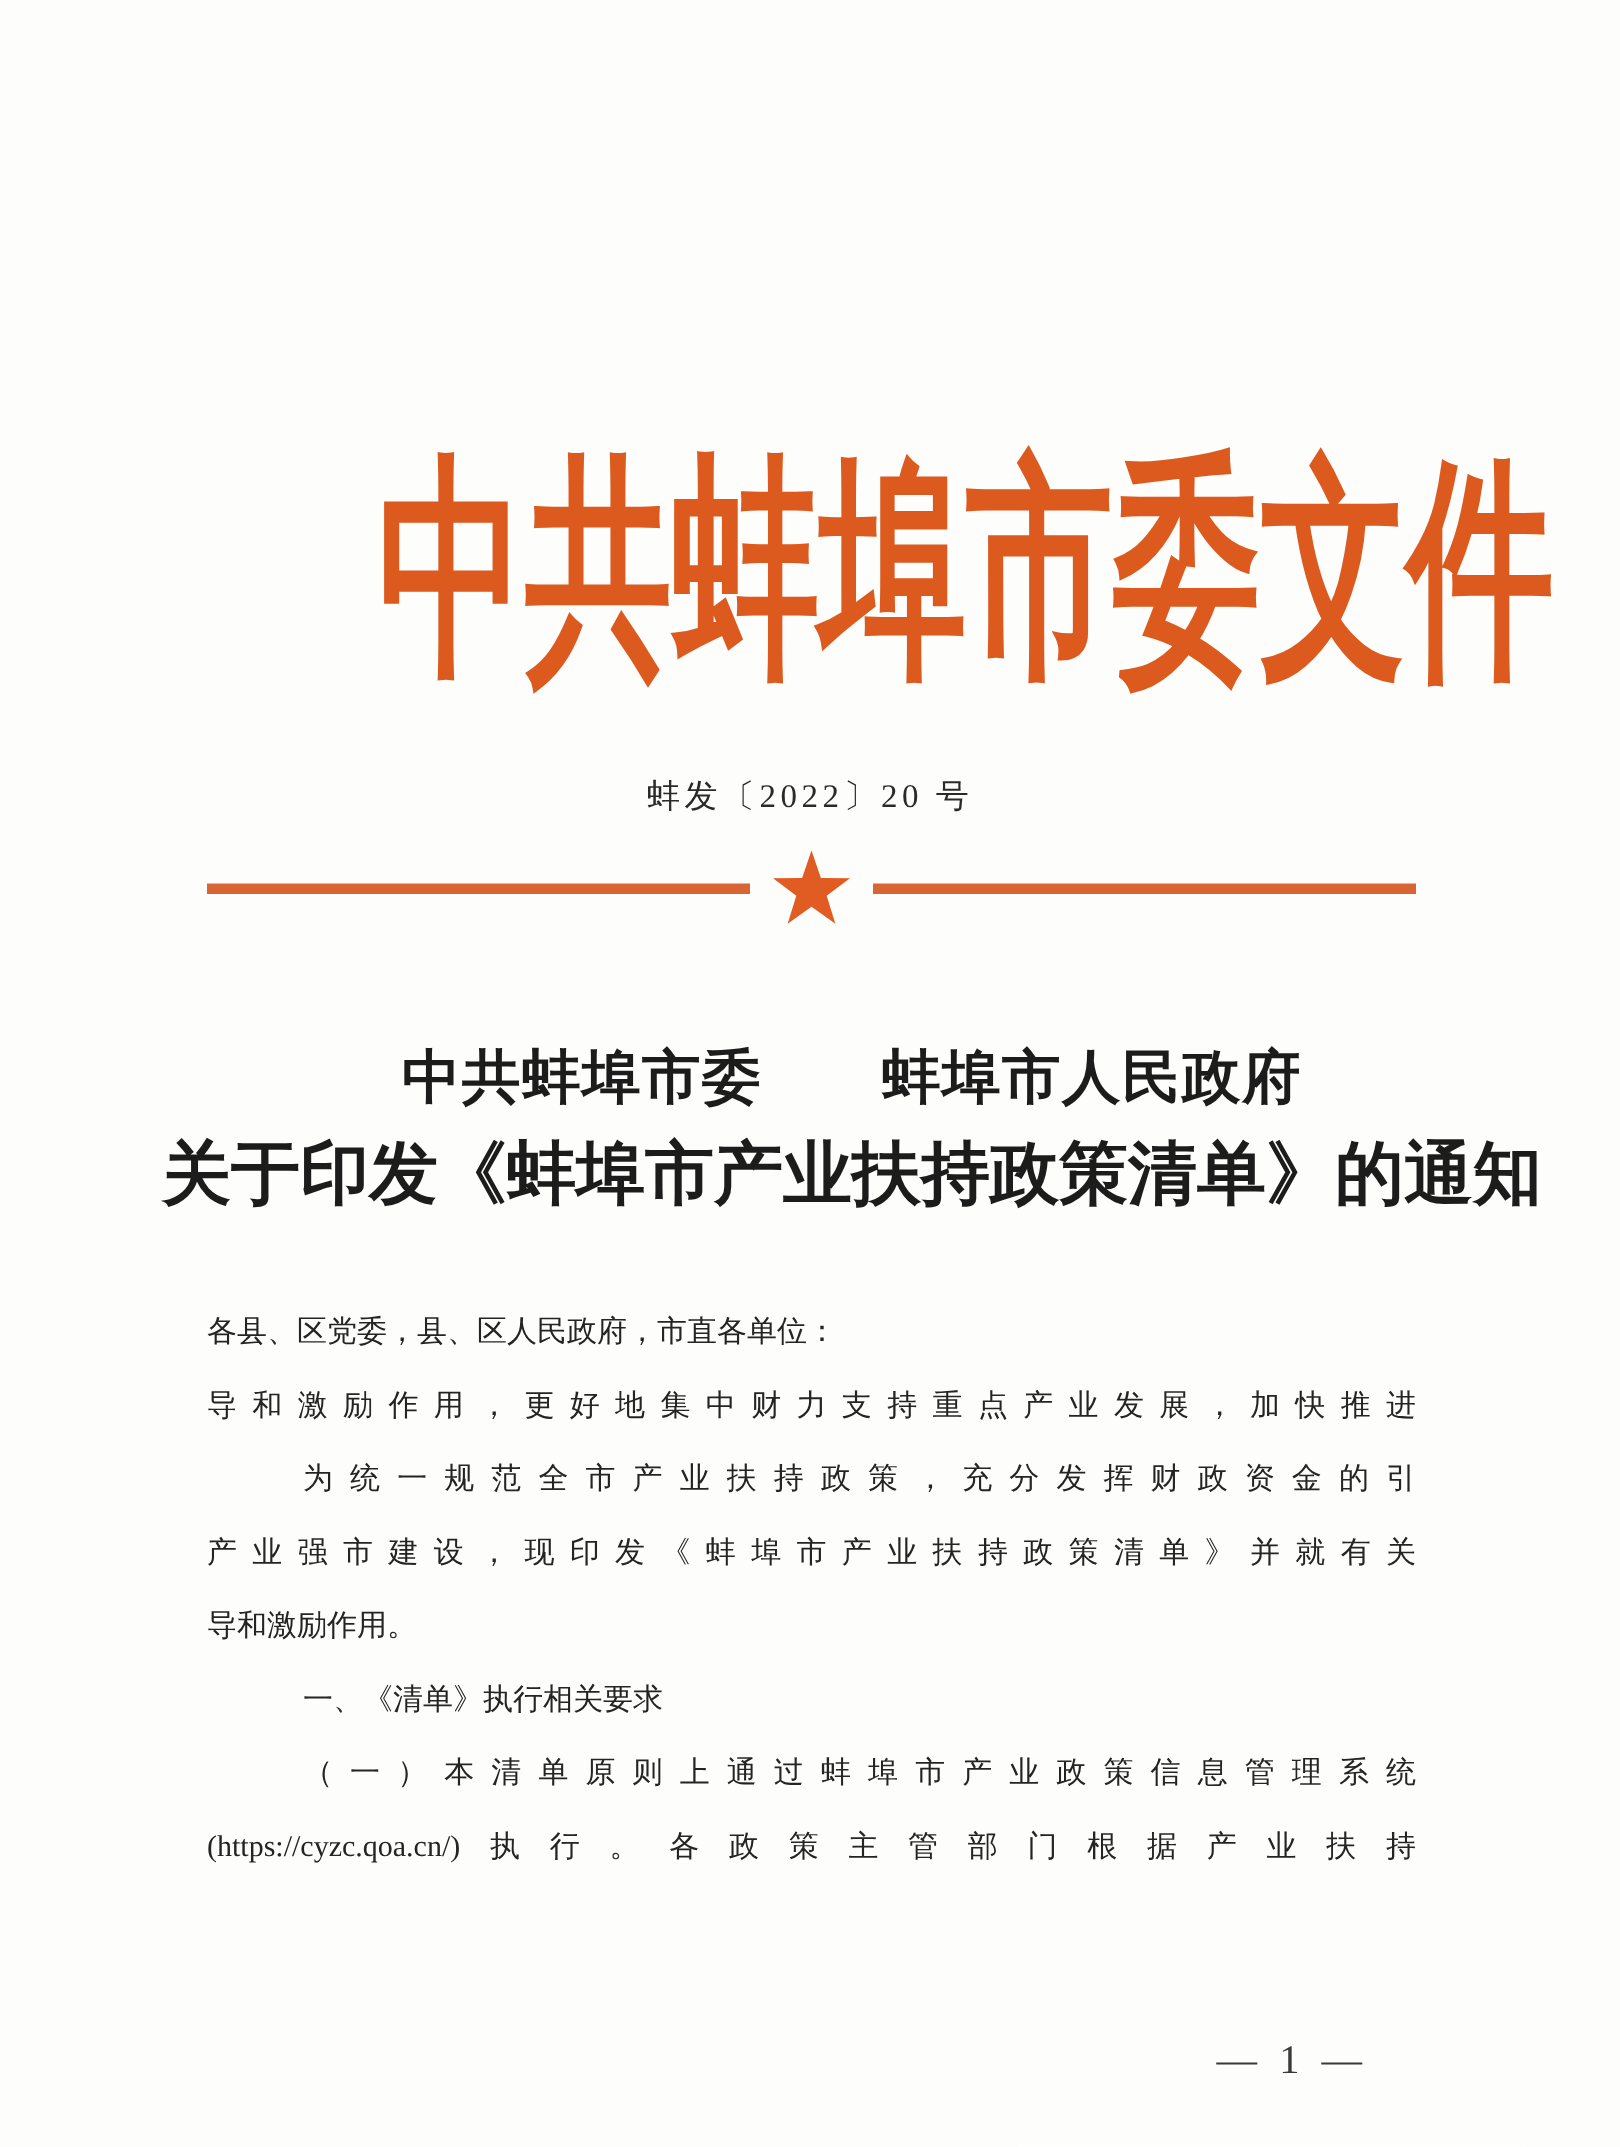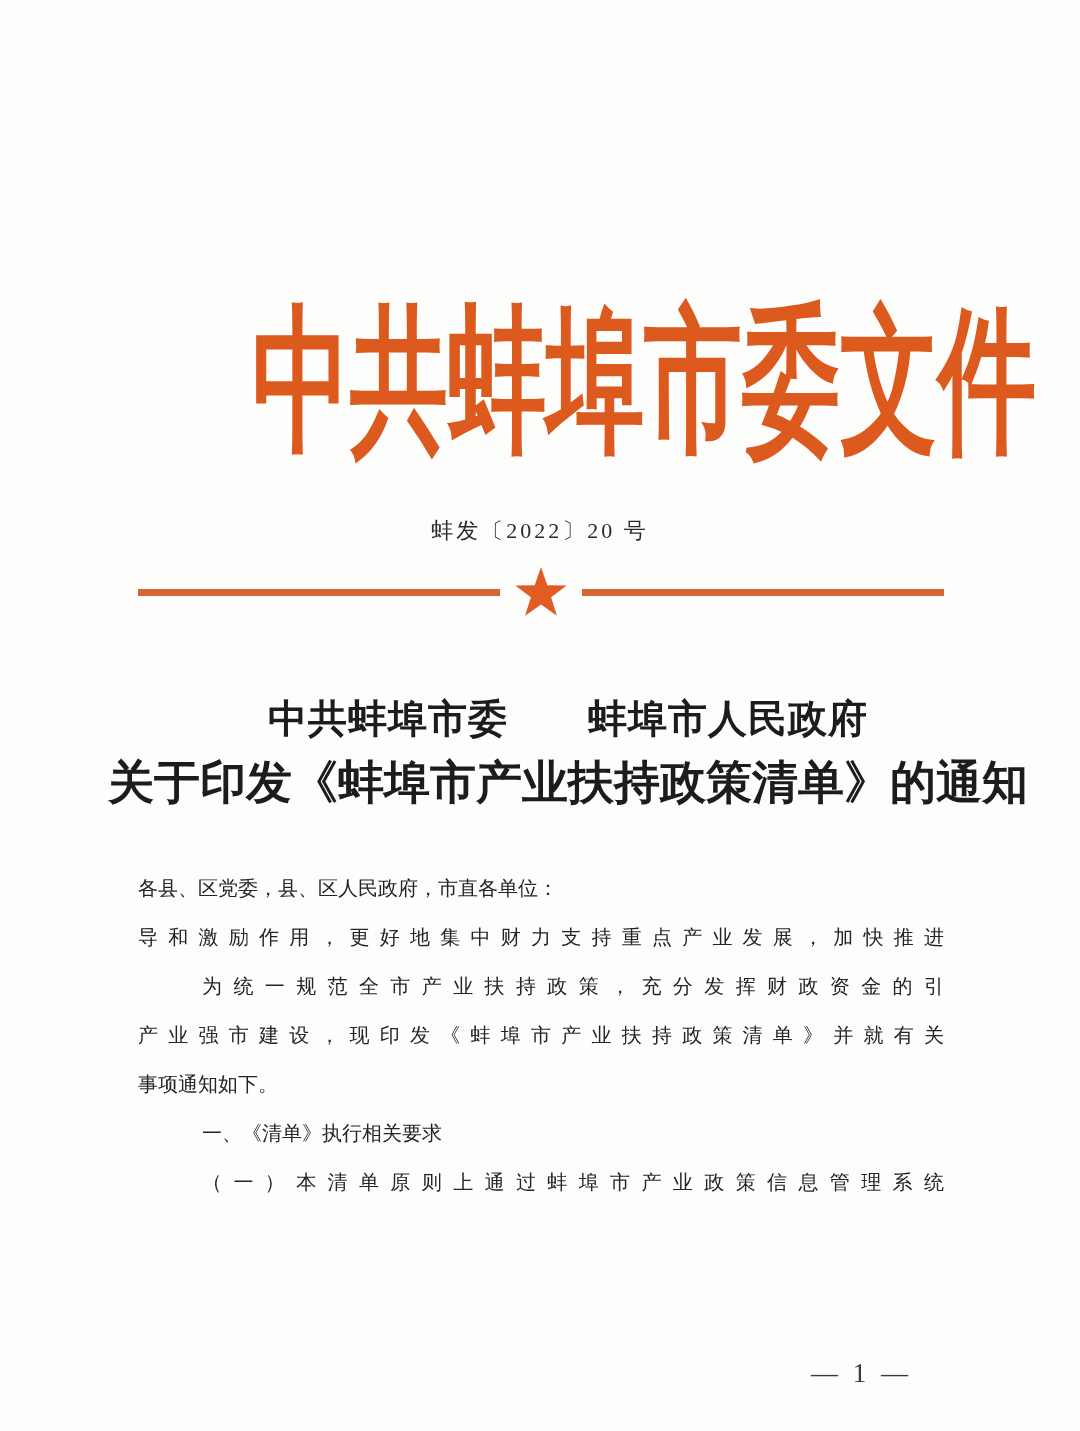--- a/index.html
+++ b/index.html
@@ -140,20 +140,21 @@
   <div class="doc-title">
     <div class="t-line1">中共蚌埠市委　　蚌埠市人民政府</div>
     <div class="t-line2">关于印发《蚌埠市产业扶持政策清单》的通知</div>
   </div>
 
   <div class="body-block">
     <div class="line">各县、区党委，县、区人民政府，市直各单位：</div>
     <div class="line fill">导和激励作用，更好地集中财力支持重点产业发展，加快推进</div>
     <div class="line indent fill">为统一规范全市产业扶持政策，充分发挥财政资金的引</div>
     <div class="line fill">产业强市建设，现印发《蚌埠市产业扶持政策清单》并就有关</div>
-    <div class="line">事项通知如下。</div>
+    <div class="line">导和激励作用。</div>
     <div class="line indent">一、《清单》执行相关要求</div>
     <div class="line indent fill">（一）本清单原则上通过蚌埠市产业政策信息管理系统</div>
+    <div class="line fill">(https://cyzc.qoa.cn/)执行。各政策主管部门根据产业扶持</div>
   </div>
 
   <div class="page-number">— 1 —</div>
 
 </div>
 
 </body></html>

